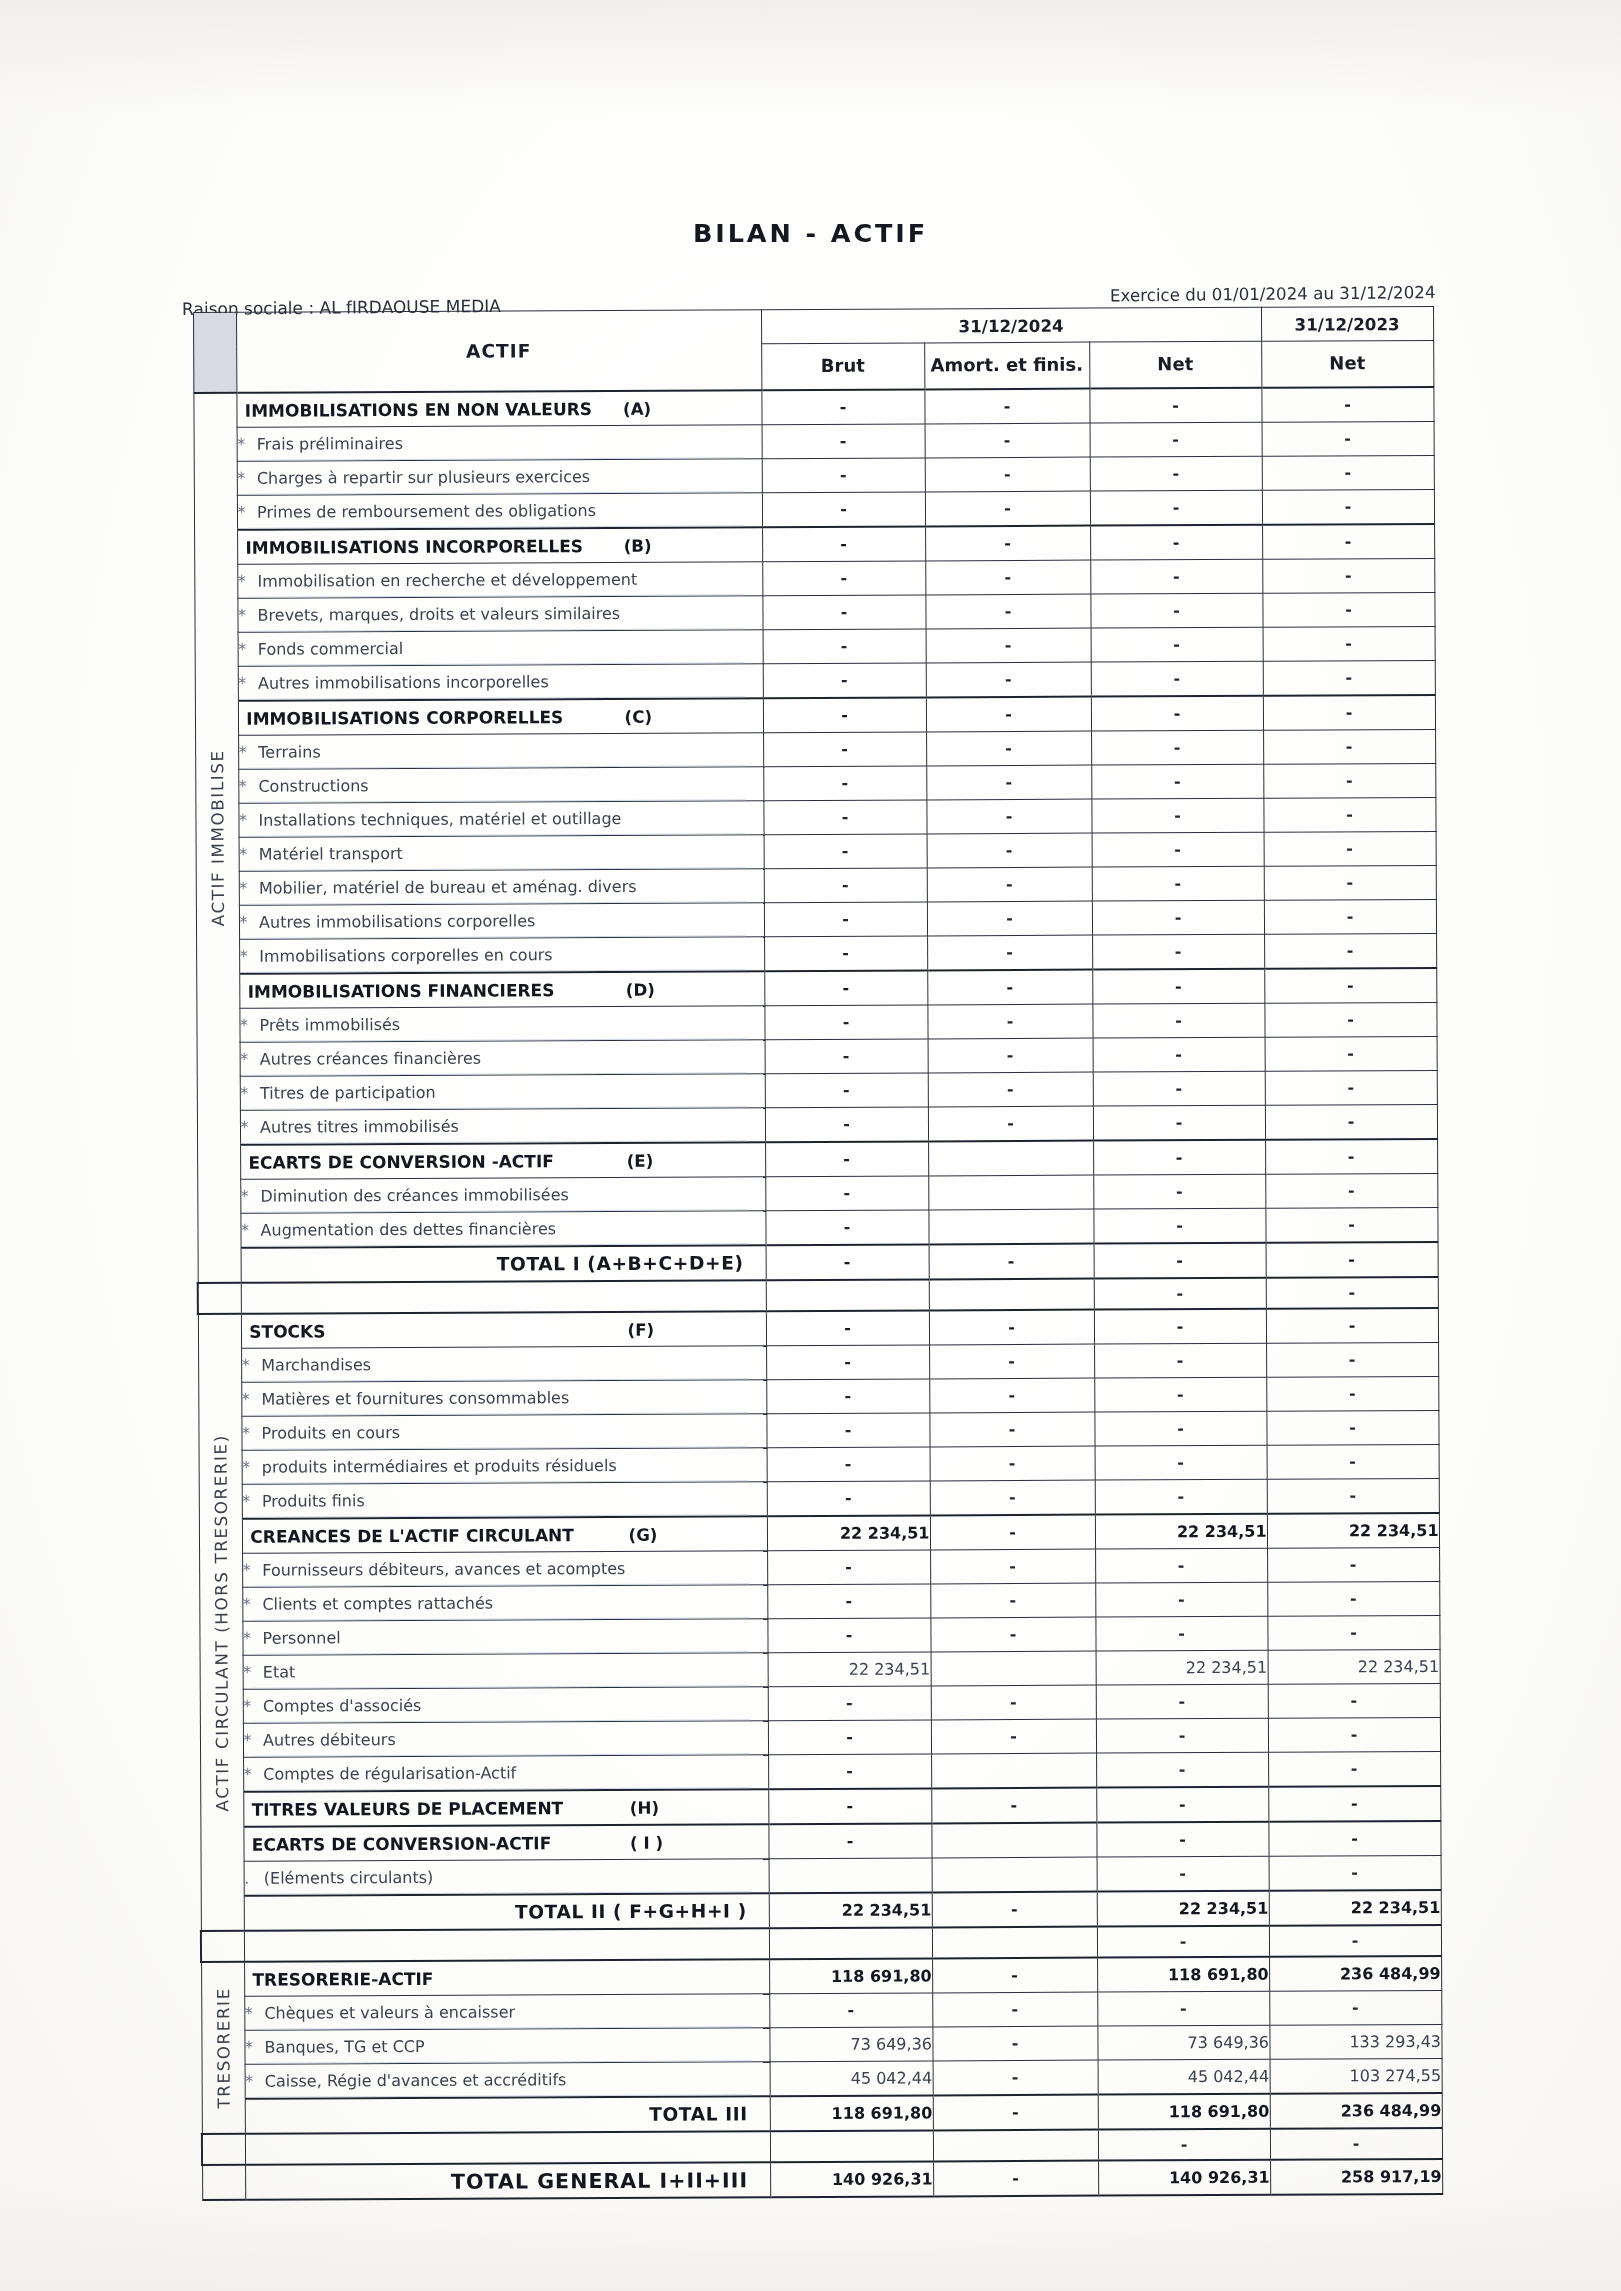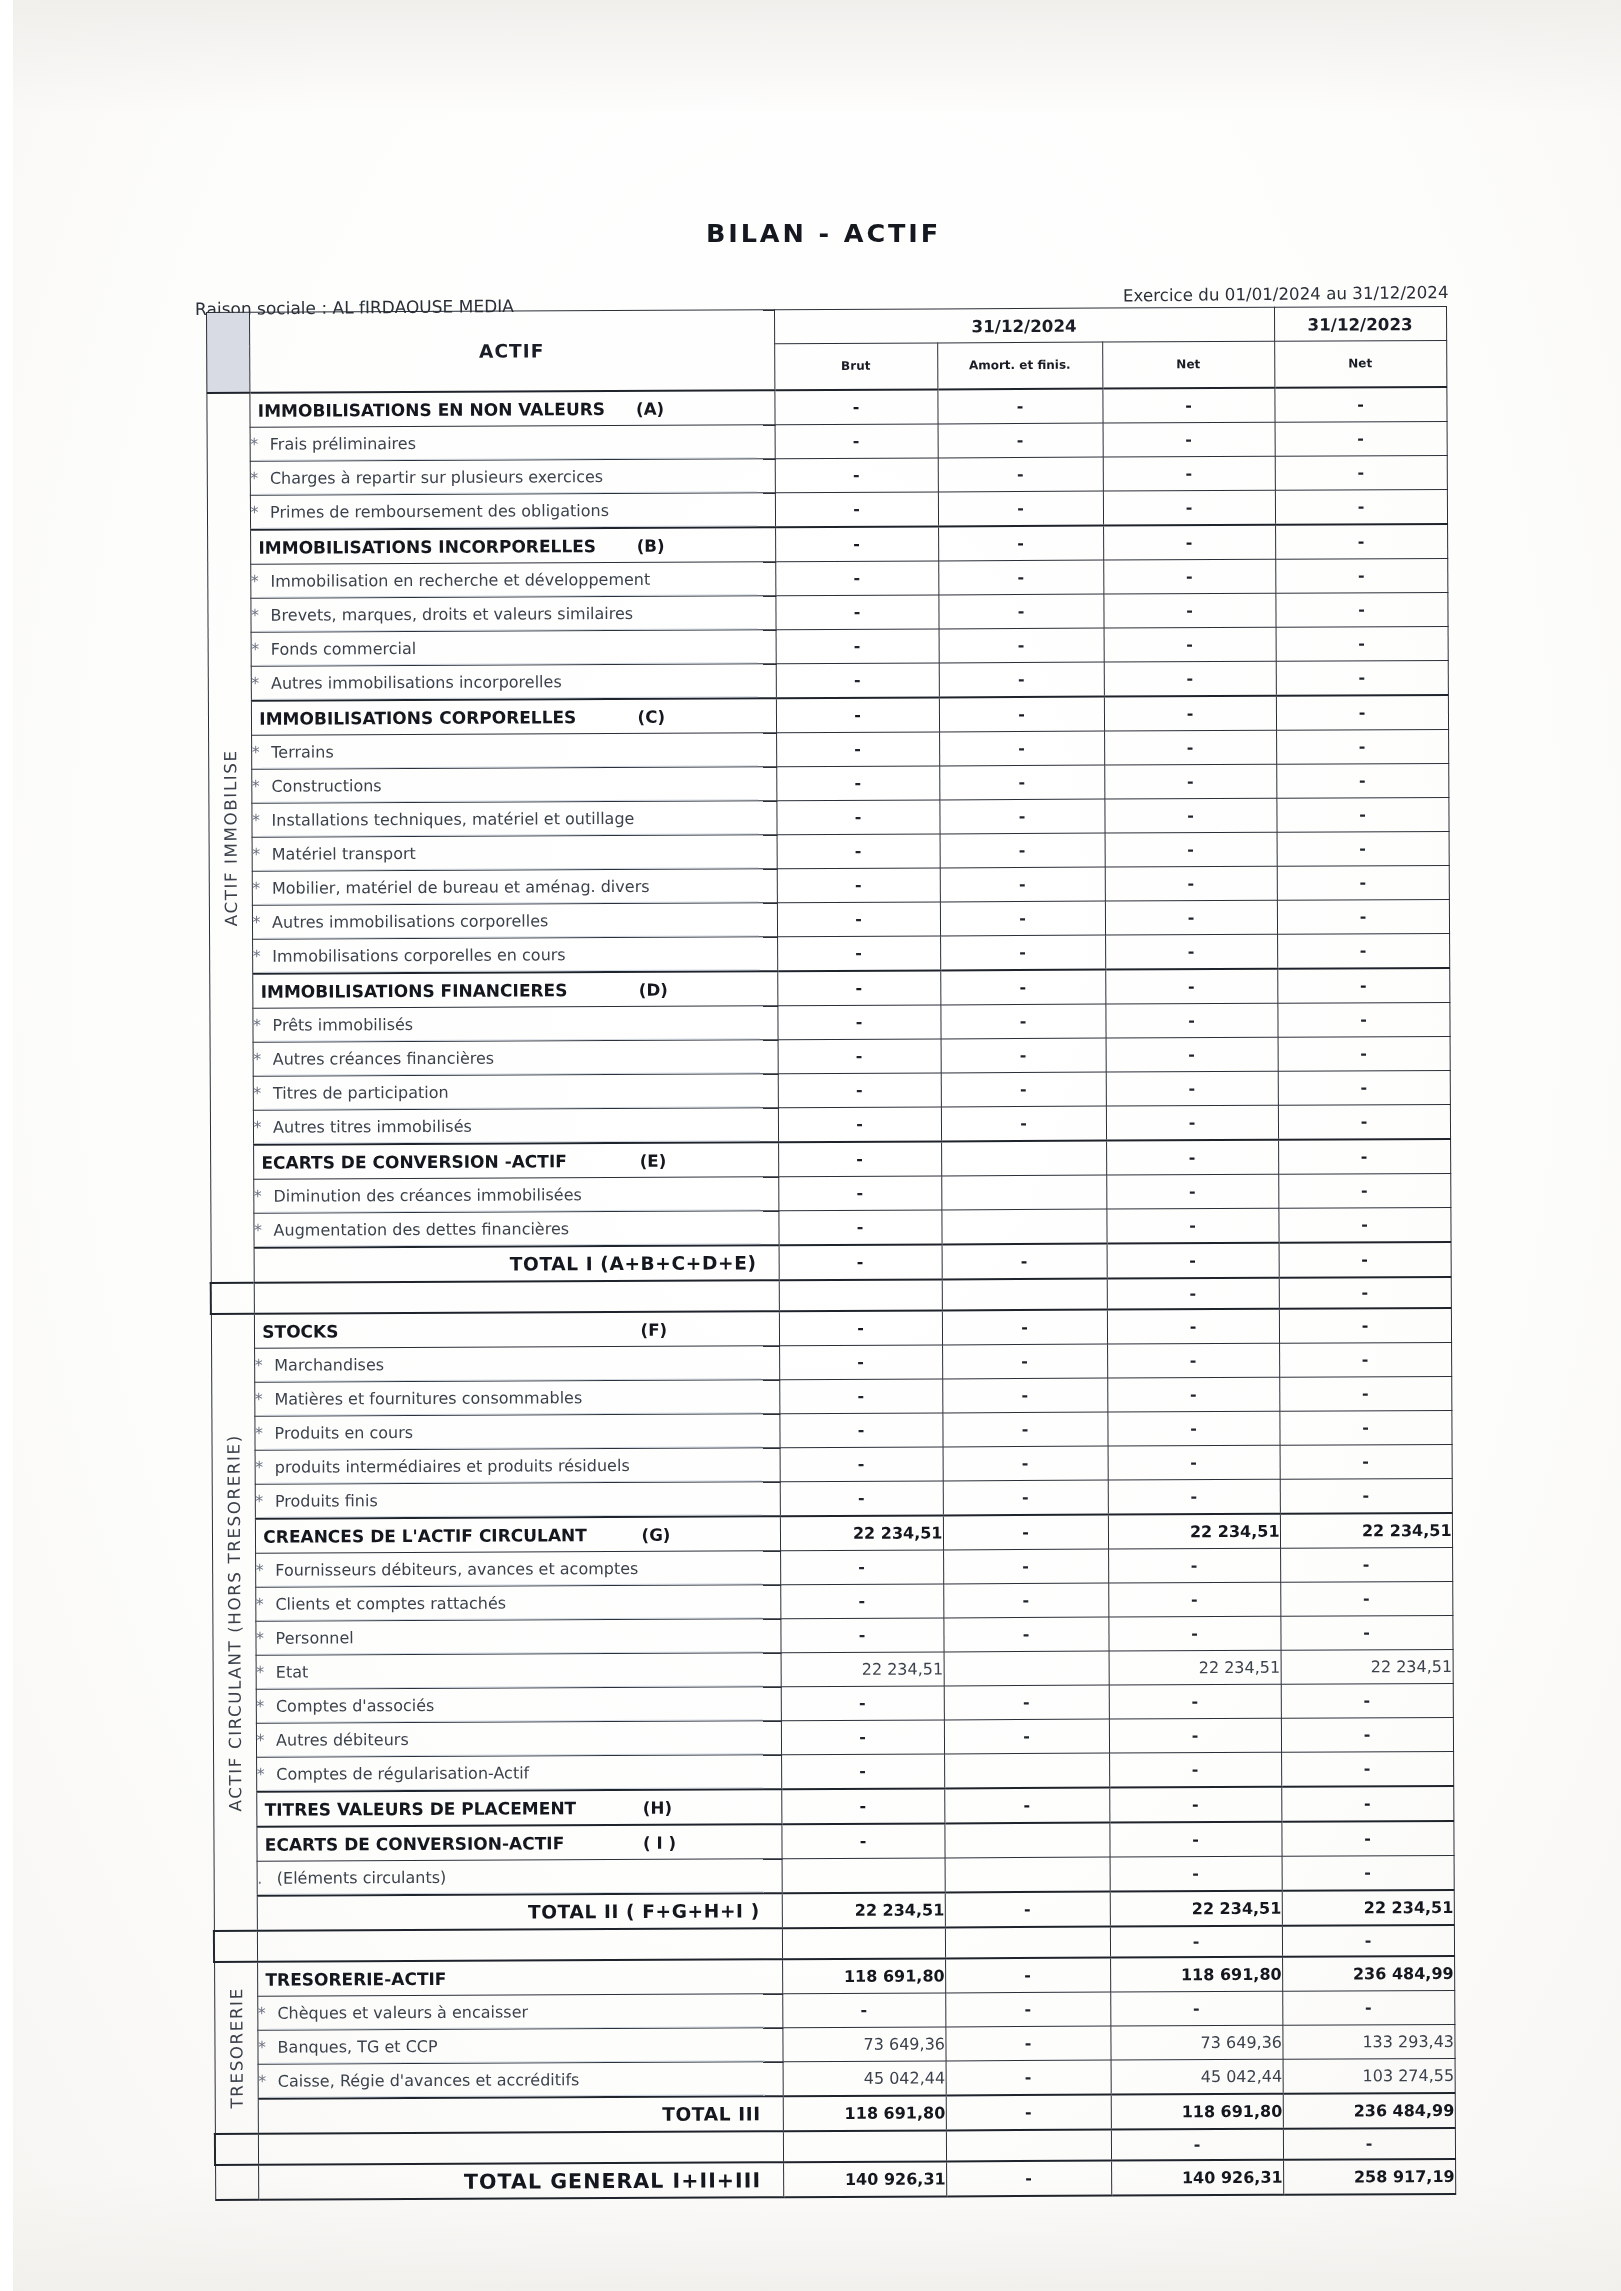--- a/index.html
+++ b/index.html
@@ -13,21 +13,20 @@
     font-family: "DejaVu Sans", "Liberation Sans", sans-serif;
     color: #1b1f2a;
     position: relative;
     overflow: hidden;
   }
   .page {
     position: absolute;
     inset: 0;
     background:
       radial-gradient(ellipse at 50% 40%, #ffffff 0%, #fdfdfc 62%, #f6f5f2 100%);
-    margin-left: 13px;
   }
   
   .page::before {
     content: "";
     position: absolute;
     inset: 0;
     background: linear-gradient(180deg, #f1efec 0%, rgba(255,255,255,0) 5%,
                 rgba(255,255,255,0) 95%, #f2f0ed 100%);
     pointer-events: none;
   }
@@ -105,21 +104,21 @@
     font-size: 16.7px;
     font-weight: 700;
     color: #1a1d25;
     height: 33px;
   }
   th.actif-head {
     font-size: 18.6px;
     letter-spacing: 1px;
   }
   th.subhead {
-    font-size: 12px;
+    font-size: 18px;
     line-height: 1.05;
     height: 45px;
   }
 
   td.sidecell {
     position: relative;
     background: #ffffff;
     border-left: 2px solid #23272f;
     border-right: 1px solid #3a3f48;
   }

